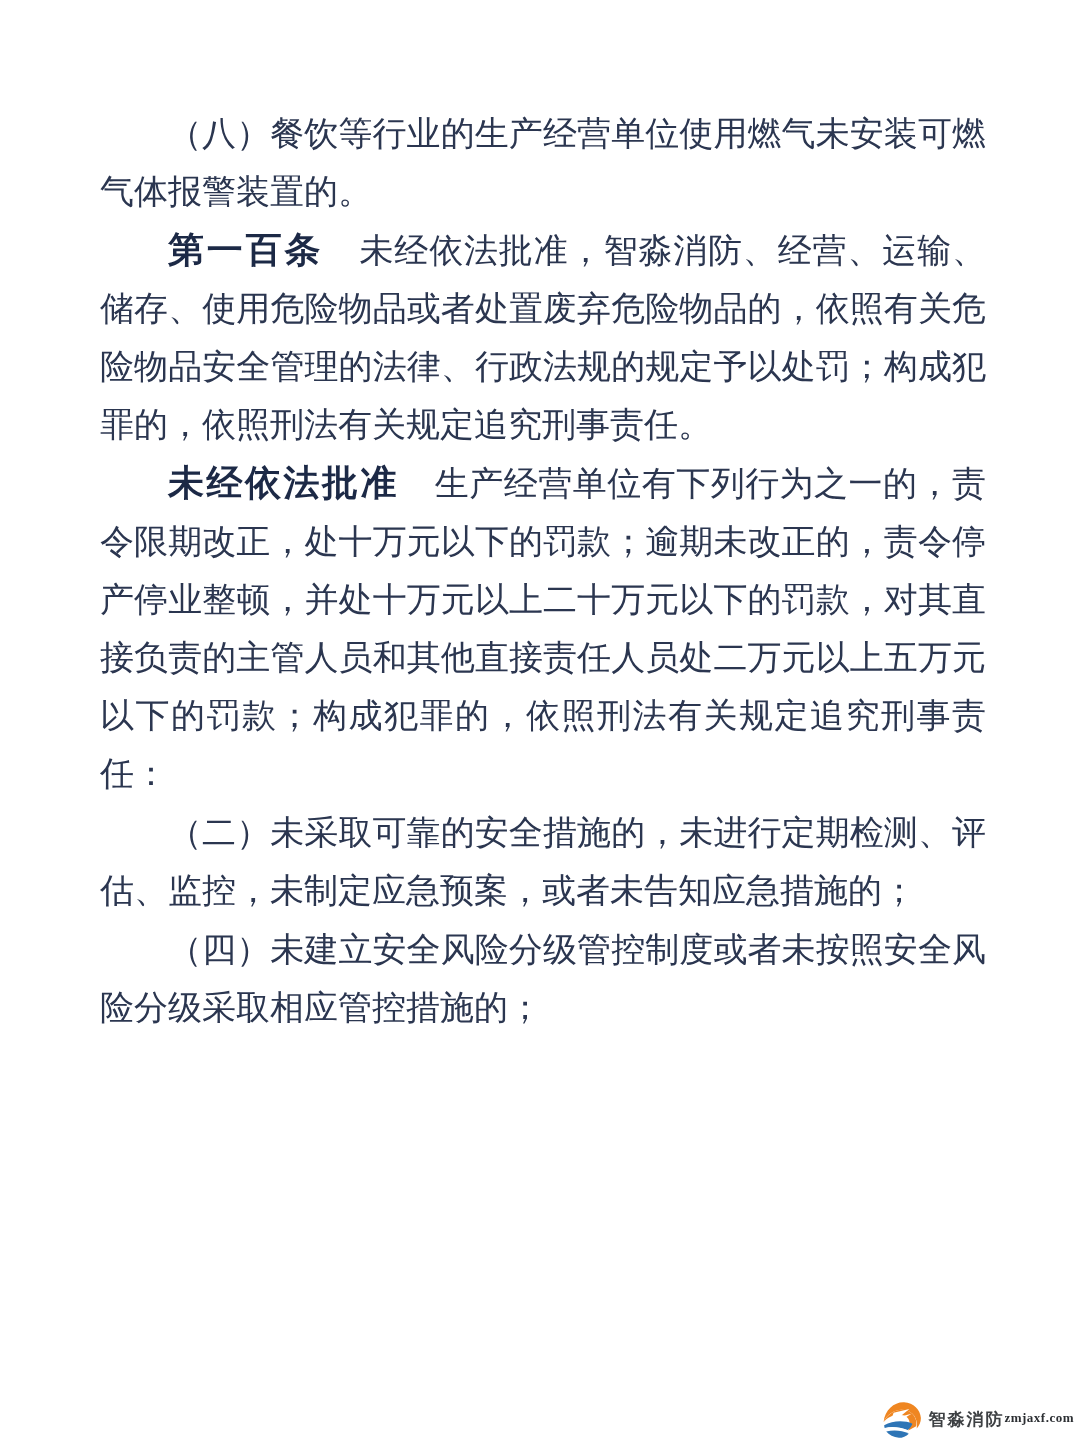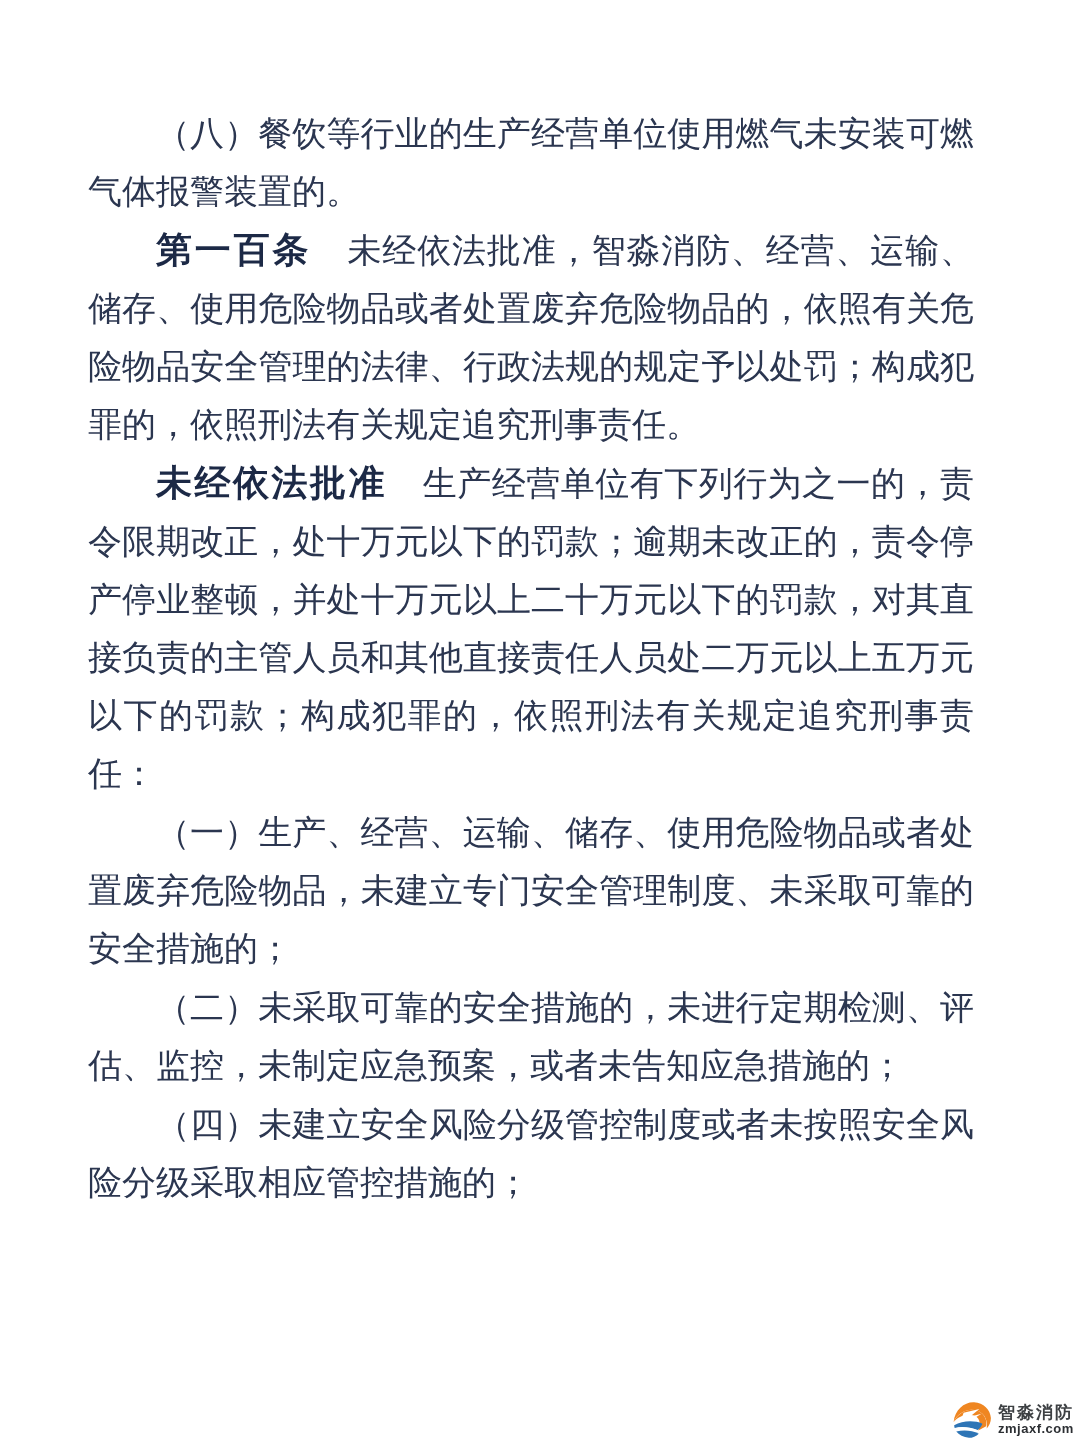--- a/index.html
+++ b/index.html
@@ -5,21 +5,21 @@
   html, body { margin: 0; padding: 0; background: #ffffff; }
   .page {
     position: relative;
     width: 1080px;
     height: 1445px;
     background: #ffffff;
     overflow: hidden;
   }
   .doc {
     position: absolute;
-    left: 88px;
+    left: 100px;
     top: 104px;
     width: 886px;
     font-family: "Liberation Serif", "DejaVu Serif", serif;
     font-size: 34px;
     line-height: 58px;
     color: #2b3650;
     text-align: justify;
     text-justify: inter-ideograph;
   }
   .doc p {
@@ -40,46 +40,45 @@
 
   .watermark {
     position: absolute;
     right: 6px;
     bottom: 4px;
     display: flex;
     align-items: center;
     gap: 5px;
   }
   .wm-logo { width: 42px; height: 42px; flex: 0 0 auto; }
-  .wm-text { display: flex; flex-direction: column; line-height: 1.1; }
+  .wm-text { display: flex; flex-direction: row; line-height: 1.1; }
   .wm-name {
     font-family: "Liberation Sans", "DejaVu Sans", sans-serif;
     font-size: 17px;
     font-weight: bold;
     color: #3d4043;
     letter-spacing: 2px;
   }
   .wm-domain {
-    font-family: Liberation Sans, sans-serif;
+    font-family: Liberation Serif, serif;
     font-size: 13px;
     font-weight: bold;
     color: #2c2f33;
     letter-spacing: 0.5px;
   }
 </style>
 </head>
 <body>
 
 <div class="page">
 
   <div class="doc">
     <p><b></b><span>（八）餐饮等行业的生产经营单位使用燃气未安装可燃气体报警装置的。</span></p>
     <p><b>第一百条</b><span>未经依法批准，智淼消防、经营、运输、储存、使用危险物品或者处置废弃危险物品的，依照有关危险物品安全管理的法律、行政法规的规定予以处罚；构成犯罪的，依照刑法有关规定追究刑事责任。</span></p>
     <p><b>未经依法批准</b><span>生产经营单位有下列行为之一的，责令限期改正，处十万元以下的罚款；逾期未改正的，责令停产停业整顿，并处十万元以上二十万元以下的罚款，对其直接负责的主管人员和其他直接责任人员处二万元以上五万元以下的罚款；构成犯罪的，依照刑法有关规定追究刑事责任：</span></p>
-    <p><b></b><span>（一）生产、经营、运输、储存、使用危险物品或者处置废弃危险物品，未建立专门安全管理制度、未采取可靠的安全措施的；</span></p>
     <p><b></b><span>（二）未采取可靠的安全措施的，未进行定期检测、评估、监控，未制定应急预案，或者未告知应急措施的；</span></p>
     <p><b></b><span>（四）未建立安全风险分级管控制度或者未按照安全风险分级采取相应管控措施的；</span></p>
   </div>
 
   <div class="watermark">
     <svg class="wm-logo" viewBox="0 0 40 40" aria-hidden="true">
       <circle cx="20" cy="20" r="19.5" fill="#ffffff"></circle>
       <path fill="#ef8621" d="M2.5,22 C3.5,10 13,2.5 22,3 C31,3.5 37.5,10 38,18 C38,22 36.5,25.5 34,28 C35,22 33,14 25,11 C16,8 6,13 2.5,22 Z"></path>
       <path fill="#ef8621" d="M2.5,22 C7,12 18,8 26,11.5 C32,14.5 34.5,20 33.5,26 L26,30 C29,23 27,17 21,15.5 C14,13.5 6,17 2.5,22 Z"></path>
       <path fill="#ffffff" d="M12,13 L27,9.5 L18,17 L29,14 L13,24 L21,16.5 L10,19 Z"></path>

